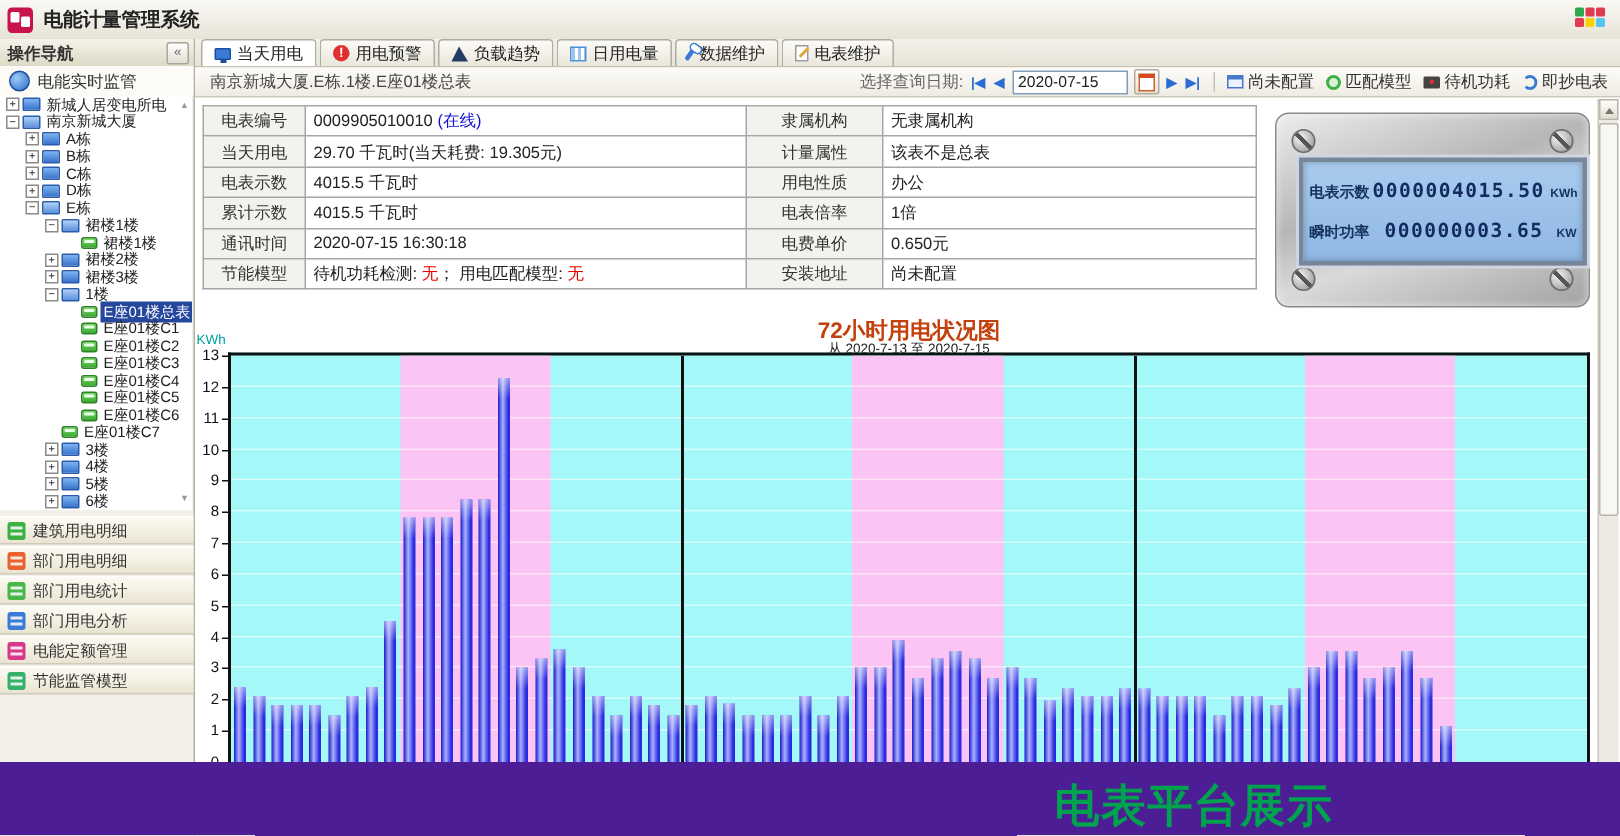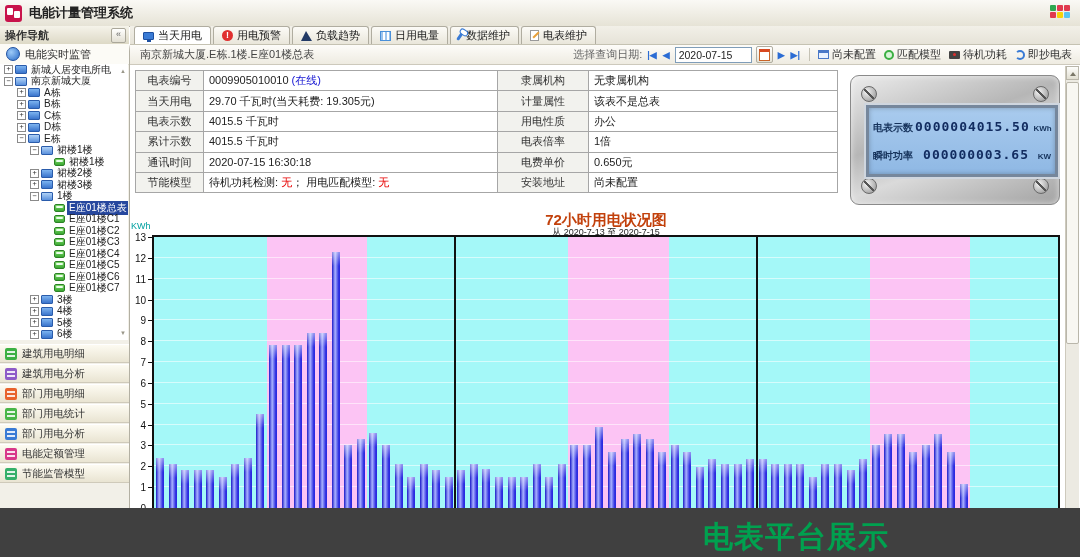--- a/index.html
+++ b/index.html
@@ -9,21 +9,21 @@
   #hdr{position:absolute;left:0;top:0;width:1080px;height:26px;
        background:linear-gradient(#faf9f5,#e6e3d6);border-bottom:1px solid #b7b4a7;
        display:flex;align-items:center;}
   #app-logo{width:17px;height:17px;margin-left:5px;background:#c8134b;border-radius:3px;position:relative;}
   #app-logo i{position:absolute;width:6px;height:7px;background:#fff;border-radius:1px;}
   #app-logo i.a{left:2px;top:3px;} #app-logo i.b{right:2px;top:6px;}
   #hdr-title{margin-left:7px;font-size:13px;font-weight:bold;color:#222;}
   #win-grid{position:absolute;right:10px;top:5px;display:grid;grid-template-columns:repeat(3,6px);grid-gap:1px;}
   #win-grid i{width:6px;height:6px;border-radius:1px;}
   
-  #sidebar{position:absolute;left:0;top:26px;width:130px;bottom:0;background:#f2f0e8;border-right:1px solid #b3b0a3;box-sizing:border-box;border-radius:25px;}
+  #sidebar{position:absolute;left:0;top:26px;width:130px;bottom:0;background:#f2f0e8;border-right:1px solid #b3b0a3;box-sizing:border-box;}
   #nav-titlebar{position:absolute;left:0;top:0;width:100%;height:18px;background:linear-gradient(#f5f3ea,#ddd9c6);
        border-bottom:1px solid #c5c2b2;display:flex;align-items:center;}
   #nav-titlebar .t{font-size:11px;color:#333;margin-left:5px;font-weight:bold;}
   .collapse-btn{position:absolute;right:3px;top:2px;width:13px;height:13px;border:1px solid #aaa79a;border-radius:2px;
        background:linear-gradient(#fff,#e2dfd2);font-size:9px;line-height:11px;text-align:center;color:#666;cursor:pointer;}
   #section-row{position:absolute;left:0;top:18px;width:100%;height:20px;background:#fcfbf6;border-bottom:1px solid #e2dfd2;
        display:flex;align-items:center;}
   .clock-icon{width:12px;height:12px;margin-left:6px;border-radius:50%;border:1px solid #1d4fa0;
        background:radial-gradient(circle at 35% 35%,#9ecbf8,#2a6cc8);}
   #section-row .t{font-size:11px;color:#333;margin-left:5px;}
@@ -117,21 +117,21 @@
        background:linear-gradient(180deg,rgba(255,255,255,.5) 0,rgba(255,255,255,0) 14px),
                   linear-gradient(90deg,#1a1ac8,#aab2ff 40%,#2a2ae0 85%);}
   .ytick-label{position:absolute;width:20px;text-align:right;font-size:10px;color:#111;}
   .ytick-mark{position:absolute;width:5px;height:1px;background:#111;}
   
   #main-scrollbar{position:absolute;left:1065px;top:66px;width:14px;height:442px;background:#eceae2;border-left:1px solid #cdc9bc;box-sizing:border-box;}
   #sb-up{position:absolute;left:0;top:0;width:13px;height:14px;background:linear-gradient(#fdfdfb,#e2dfd2);border:1px solid #b9b6aa;box-sizing:border-box;}
   #sb-up::after{content:"";position:absolute;left:3px;top:5px;border-left:3px solid transparent;border-right:3px solid transparent;border-bottom:4px solid #7a7768;}
   #sb-thumb{position:absolute;left:0;top:16px;width:13px;height:262px;background:#f8f7f2;border:1px solid #b9b6aa;border-radius:2px;box-sizing:border-box;}
   
-  #wm-band{position:absolute;left:0;top:508px;width:1080px;height:49px;background:#404040;}
+  #wm-band{position:absolute;left:0;top:508px;width:1080px;height:49px;background:#4c1d95;}
   #wm-text{position:absolute;left:703px;top:9px;font-size:30px;font-weight:bold;color:#00a14f;letter-spacing:1px;}
 </style>
 </head>
 <body>
 
 <div id="app">
 
   <div id="hdr">
     <span id="app-logo">
         <i class="a"></i>
@@ -246,21 +246,21 @@
         <div class="trow" style="padding-left: 43px;">
           <span class="expand none"></span>
           <span class="meter-icon"></span>
           <span class="lbl">E座01楼C5</span>
         </div>
         <div class="trow" style="padding-left: 43px;">
           <span class="expand none"></span>
           <span class="meter-icon"></span>
           <span class="lbl">E座01楼C6</span>
         </div>
-        <div class="trow" style="padding-left: 43px;">
+        <div class="trow" style="padding-left: 30px;">
           <span class="expand none"></span>
           <span class="meter-icon"></span>
           <span class="lbl">E座01楼C7</span>
         </div>
         <div class="trow" style="padding-left: 30px;">
           <span class="expand">+</span>
           <span class="folder-icon"></span>
           <span class="lbl">3楼</span>
         </div>
         <div class="trow" style="padding-left: 30px;">
@@ -278,24 +278,20 @@
           <span class="folder-icon"></span>
           <span class="lbl">6楼</span>
         </div>
       </div>
     <span class="tree-chevron" style="top:42px;">▲</span>
     <span class="tree-chevron" style="top:304px;">▼</span>
     <div id="accordion">
         <div class="acc-item">
           <span class="acc-icon" style="background: rgb(60, 176, 67);"></span>
           <span class="t">建筑用电明细</span>
-        </div>
-        <div class="acc-item">
-          <span class="acc-icon" style="background: rgb(142, 91, 200);"></span>
-          <span class="t">建筑用电分析</span>
         </div>
         <div class="acc-item">
           <span class="acc-icon" style="background: rgb(232, 98, 45);"></span>
           <span class="t">部门用电明细</span>
         </div>
         <div class="acc-item">
           <span class="acc-icon" style="background: rgb(73, 182, 73);"></span>
           <span class="t">部门用电统计</span>
         </div>
         <div class="acc-item">

